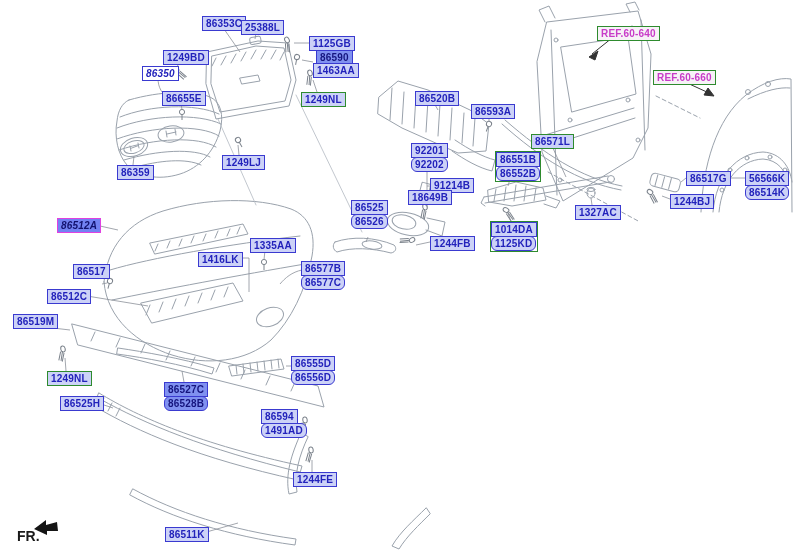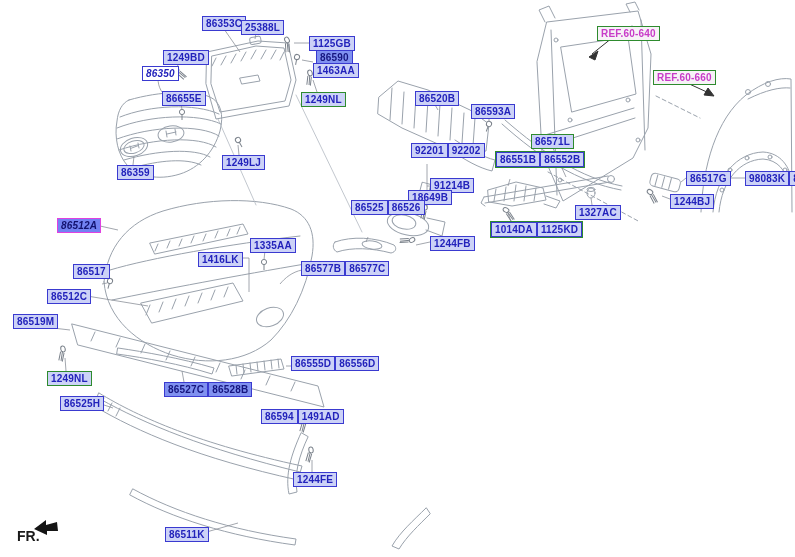--- a/index.html
+++ b/index.html
@@ -11,23 +11,23 @@
   .lbl{
     position:absolute;font-size:10px;font-weight:bold;line-height:11px;
     padding:1px 3px;border:1px solid #3a3ad0;color:#2222bb;background:#ccd2f7;
     white-space:nowrap;letter-spacing:.2px;cursor:pointer;
   }
   .lbl.white{background:#ffffff;font-style:italic;}
   .lbl.green{border-color:#2e8b2e;}
   .lbl.hl{background:#8091f0;color:#15157e;}
   .lbl.hlpink{background:#7282f2;border-color:#e040e0;color:#12126e;font-style:italic;}
   .lbl.ref{border-color:#2e8b2e;background:#f7f2f7;color:#c83cc8;}
-  .stack{position:absolute;display:flex;flex-direction:row;align-items:center;}
+  .stack{position:absolute;display:flex;flex-direction:column;align-items:flex-start;}
   .stack .lbl{position:static;}
-  .stack .lbl + .lbl{margin-top:-1px;}
+  .stack .lbl + .lbl{margin-top:-1px;border-radius:6px;}
   .gstack{outline:1px solid #2e8b2e;}
   .fr{
     position:absolute;font-size:14px;font-weight:bold;color:#1a1a1a;
     font-family:"Liberation Sans",sans-serif;
   }
 </style>
 </head>
 <body>
 
 <div class="stage">
@@ -276,21 +276,21 @@
     <div class="lbl">86525</div>
     <div class="lbl">86526</div>
   </div>
   <div class="lbl" style="left:430px;top:236px">1244FB</div>
 
   <div class="lbl ref" style="left:597px;top:26px">REF.60-640</div>
   <div class="lbl ref" style="left:653px;top:70px">REF.60-660</div>
 
   <div class="lbl" style="left:686px;top:171px">86517G</div>
   <div class="stack" style="left:745px;top:171px">
-    <div class="lbl">98083K</div>
+    <div class="lbl">56566K</div>
     <div class="lbl">86514K</div>
   </div>
   <div class="lbl" style="left:670px;top:194px">1244BJ</div>
   <div class="lbl" style="left:575px;top:205px">1327AC</div>
   <div class="stack gstack" style="left:491px;top:222px">
     <div class="lbl">1014DA</div>
     <div class="lbl">1125KD</div>
   </div>
 
   <div class="lbl hlpink" style="left:57px;top:218px">86512A</div>

